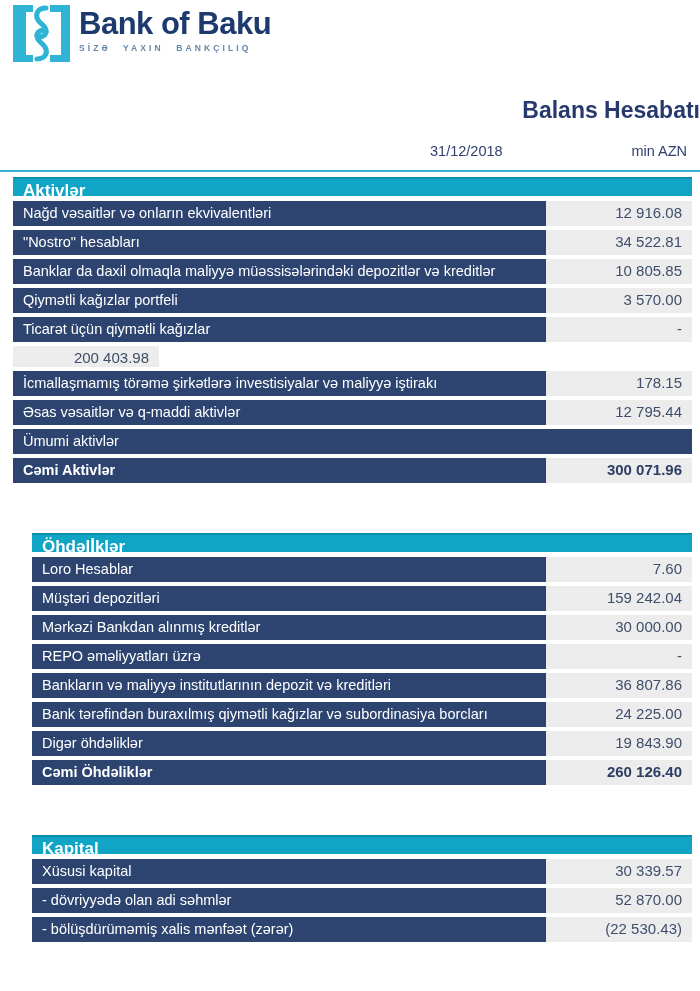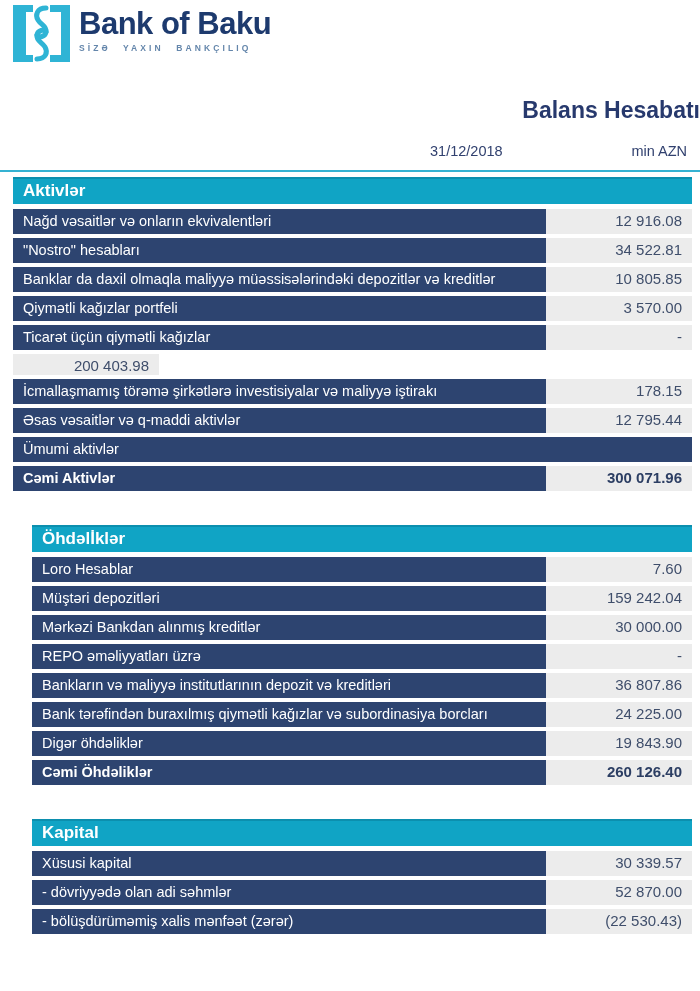--- a/index.html
+++ b/index.html
@@ -31,23 +31,23 @@
   .doc-title{
     margin-top:40px;text-align:right;color:var(--title-navy);
     font-size:23px;font-weight:700;line-height:26px;
   }
   .meta-row{position:relative;margin-top:20px;height:18px;color:#31416f;font-size:14.5px;}
   .meta-date{position:absolute;left:430px;top:0;}
   .meta-unit{position:absolute;right:13px;top:0;}
   .rule{margin-top:9px;height:2px;background:#35b2d2;width:100%;}
   .sections{margin-top:5px;}
   .section{margin:0 8px 0 13px;}
-  .section + .section{margin-top:34px;padding-left:19px;}
+  .section + .section{margin-top:50px;padding-left:19px;}
   .section-header{
-    height:27px;background:var(--teal);border-top:2px solid var(--teal-dark);
+    height:19px;background:var(--teal);border-top:2px solid var(--teal-dark);
     color:#ffffff;font-size:17px;font-weight:700;line-height:24px;
     padding-left:10px;margin-bottom:5px;
   }
   .row{display:flex;margin-bottom:4px;}
   .row-label{
     flex:1;background:var(--navy);color:#ffffff;
     font-size:14.5px;line-height:17px;padding:4px 10px;
     min-height:25px;display:flex;align-items:center;
   }
   .row-value{

